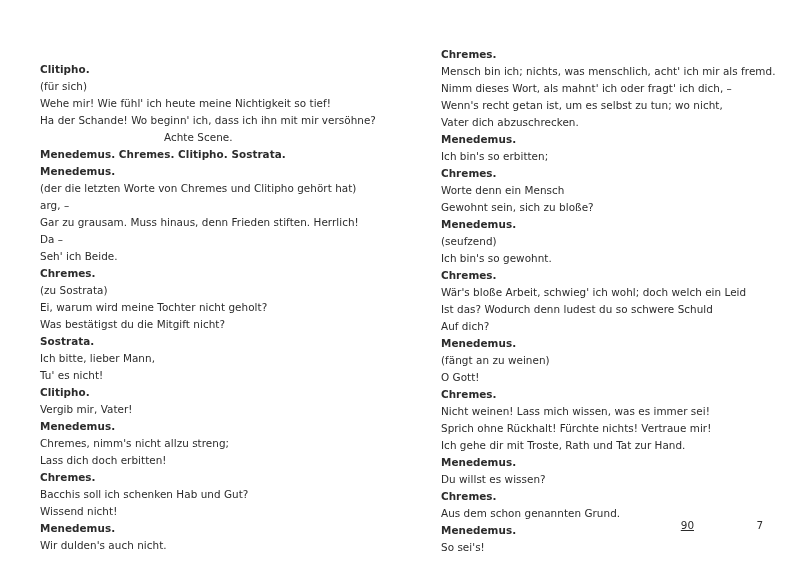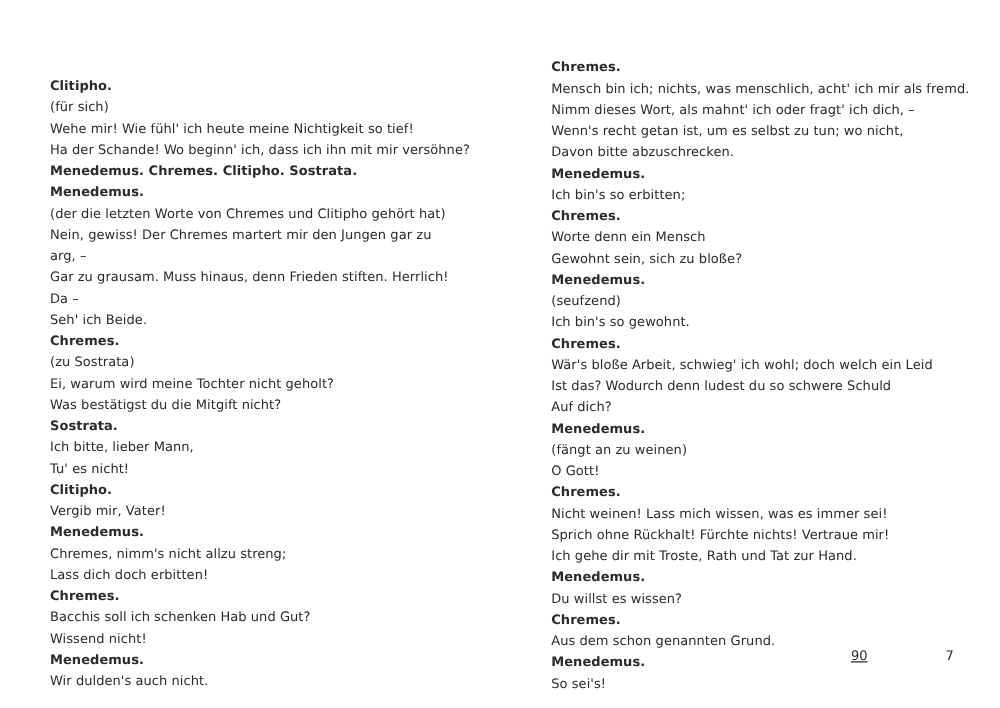--- a/index.html
+++ b/index.html
@@ -58,24 +58,24 @@
 </head>
 <body>
 
 <div class="page">
 
   <div class="column" id="col-left">
       <div class="line speaker">Clitipho.</div>
       <div class="line">(für sich)</div>
       <div class="line">Wehe mir! Wie fühl' ich heute meine Nichtigkeit so tief!</div>
       <div class="line">Ha der Schande! Wo beginn' ich, dass ich ihn mit mir versöhne?</div>
+      <div class="line scene-heading">Achte Scene.</div>
       <div class="line cast">Menedemus. Chremes. Clitipho. Sostrata.</div>
       <div class="line speaker">Menedemus.</div>
       <div class="line">(der die letzten Worte von Chremes und Clitipho gehört hat)</div>
-      <div class="line">Nein, gewiss! Der Chremes martert mir den Jungen gar zu</div>
       <div class="line">arg, –</div>
       <div class="line">Gar zu grausam. Muss hinaus, denn Frieden stiften. Herrlich!</div>
       <div class="line">Da –</div>
       <div class="line">Seh' ich Beide.</div>
       <div class="line speaker">Chremes.</div>
       <div class="line">(zu Sostrata)</div>
       <div class="line">Ei, warum wird meine Tochter nicht geholt?</div>
       <div class="line">Was bestätigst du die Mitgift nicht?</div>
       <div class="line speaker">Sostrata.</div>
       <div class="line">Ich bitte, lieber Mann,</div>
@@ -90,21 +90,21 @@
       <div class="line">Wissend nicht!</div>
       <div class="line speaker">Menedemus.</div>
       <div class="line">Wir dulden's auch nicht.</div>
     </div>
 
   <div class="column" id="col-right">
       <div class="line speaker">Chremes.</div>
       <div class="line">Mensch bin ich; nichts, was menschlich, acht' ich mir als fremd.</div>
       <div class="line">Nimm dieses Wort, als mahnt' ich oder fragt' ich dich, –</div>
       <div class="line">Wenn's recht getan ist, um es selbst zu tun; wo nicht,</div>
-      <div class="line">Davon bitte abzuschrecken.</div>
+      <div class="line">Vater dich abzuschrecken.</div>
       <div class="line speaker">Menedemus.</div>
       <div class="line">Ich bin's so erbitten;</div>
       <div class="line speaker">Chremes.</div>
       <div class="line">Worte denn ein Mensch</div>
       <div class="line">Gewohnt sein, sich zu bloße?</div>
       <div class="line speaker">Menedemus.</div>
       <div class="line">(seufzend)</div>
       <div class="line">Ich bin's so gewohnt.</div>
       <div class="line speaker">Chremes.</div>
       <div class="line">Wär's bloße Arbeit, schwieg' ich wohl; doch welch ein Leid</div>

